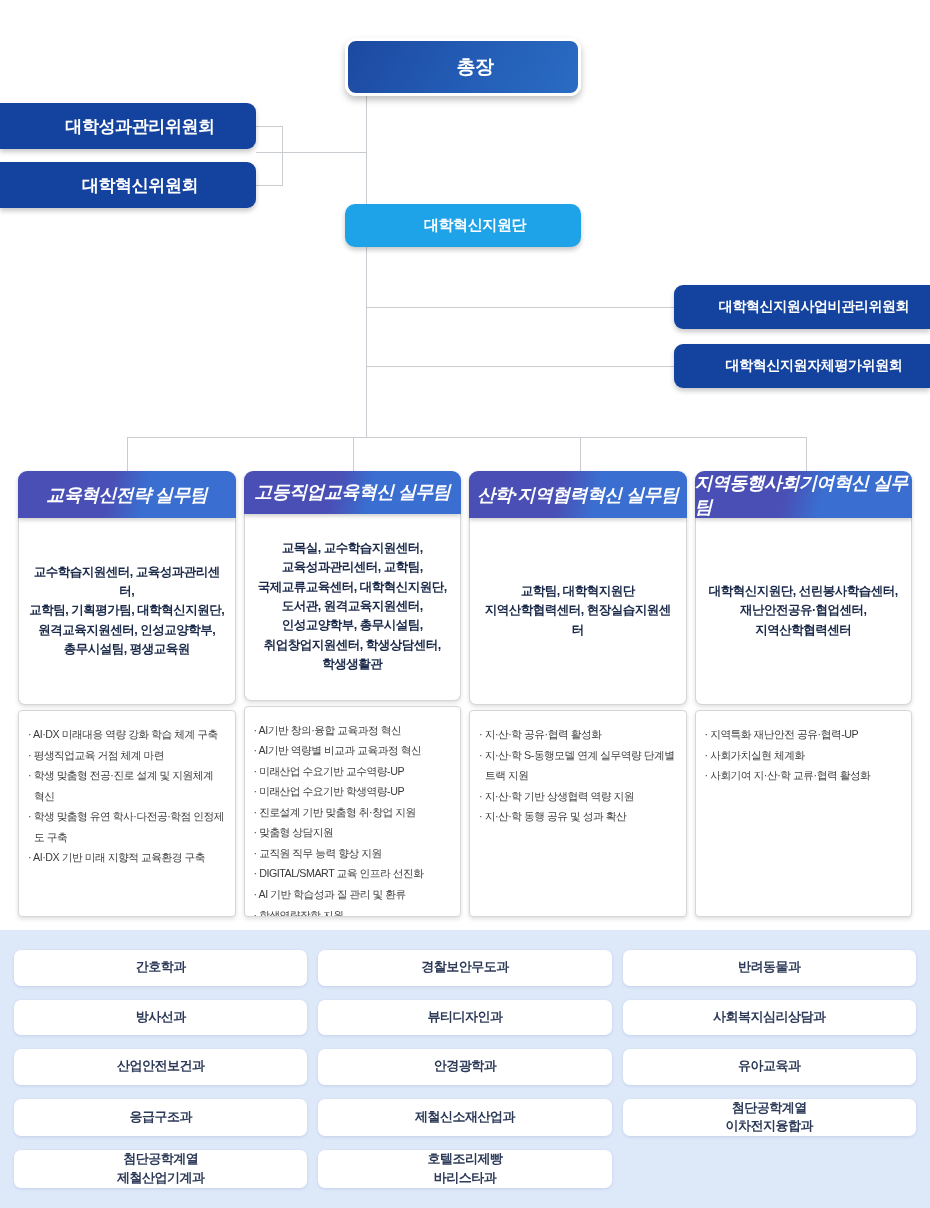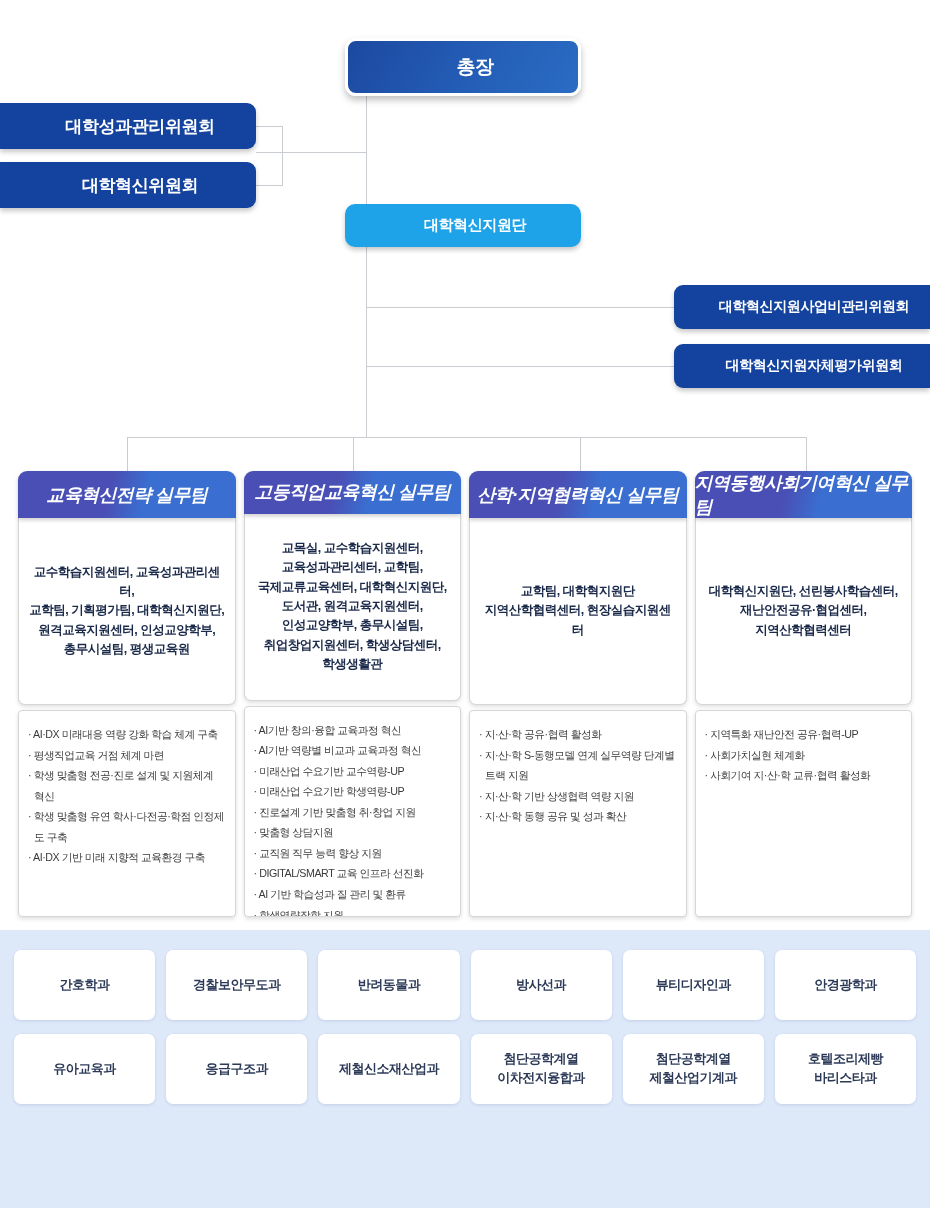--- a/index.html
+++ b/index.html
@@ -145,21 +145,21 @@
   .team-tasks li::before { content: "· "; }
 
   
   #departments {
     position: absolute;
     left: 0; top: 930px;
     width: 930px; height: 278px;
     background: #dde8f9;
     padding: 20px 14px 20px 14px;
     display: grid;
-    grid-template-columns: repeat(6, 1fr);
+    grid-template-columns: repeat(3, 1fr);
     grid-template-rows: repeat(3, 1fr);
     gap: 14px 11px;
     z-index: 3;
   }
   .dept {
     background: #ffffff;
     border-radius: 7px;
     display: flex; align-items: center; justify-content: center;
     text-align: center;
     font-size: 13px;
@@ -285,20 +285,22 @@
   </div>
 
 </div>
 
 <div id="departments">
   <div class="dept">간호학과</div>
   <div class="dept">경찰보안무도과</div>
   <div class="dept">반려동물과</div>
   <div class="dept">방사선과</div>
   <div class="dept">뷰티디자인과</div>
+  <div class="dept">사회복지심리상담과</div>
+  <div class="dept">산업안전보건과</div>
   <div class="dept">안경광학과</div>
   <div class="dept">유아교육과</div>
   <div class="dept">응급구조과</div>
   <div class="dept">제철신소재산업과</div>
   <div class="dept">첨단공학계열
 이차전지융합과</div>
   <div class="dept">첨단공학계열
 제철산업기계과</div>
   <div class="dept">호텔조리제빵
 바리스타과</div>

